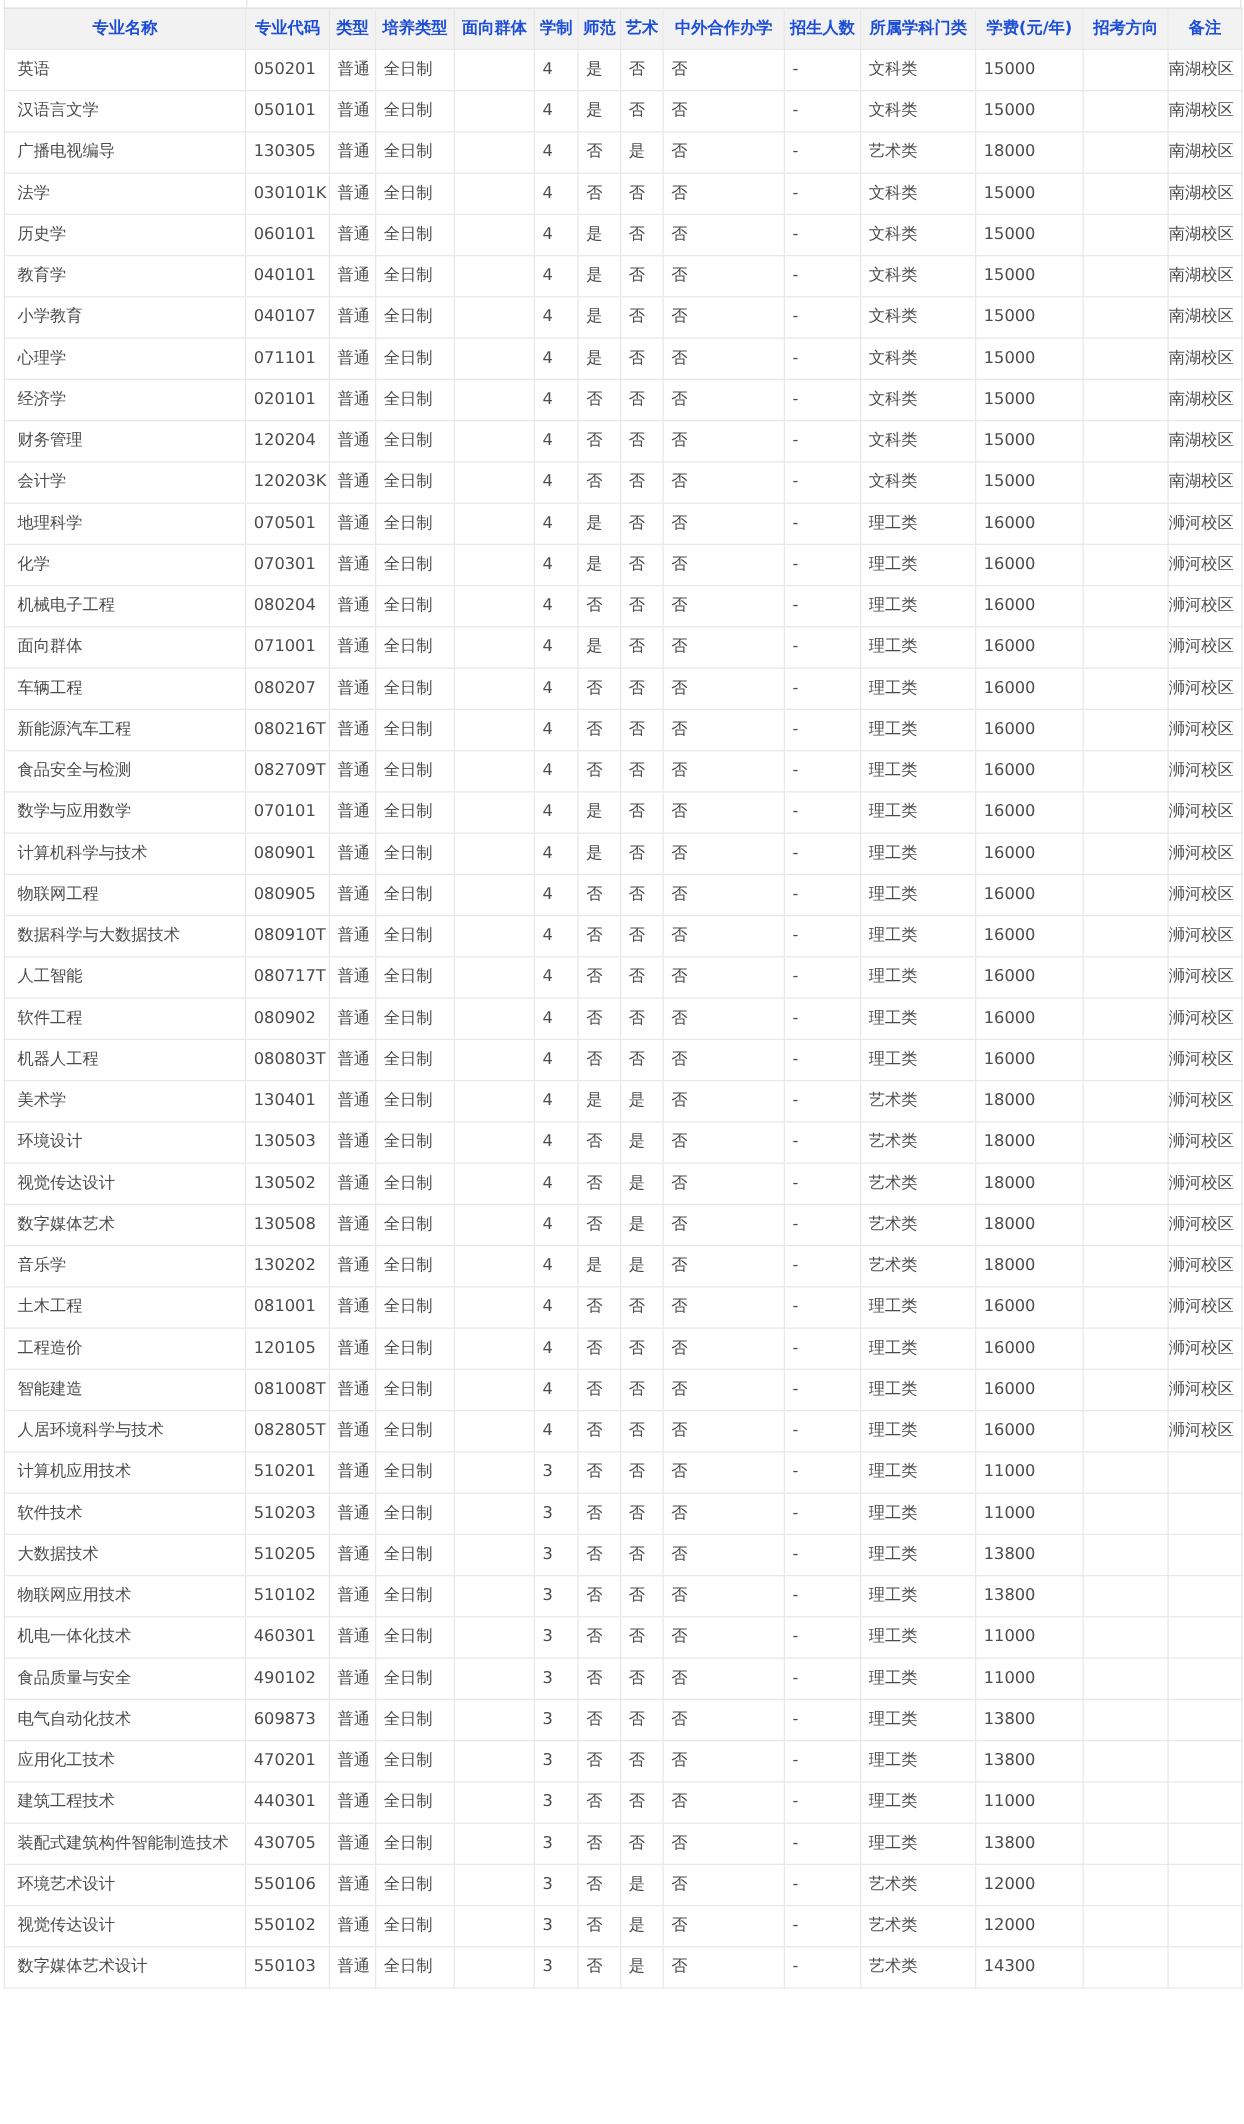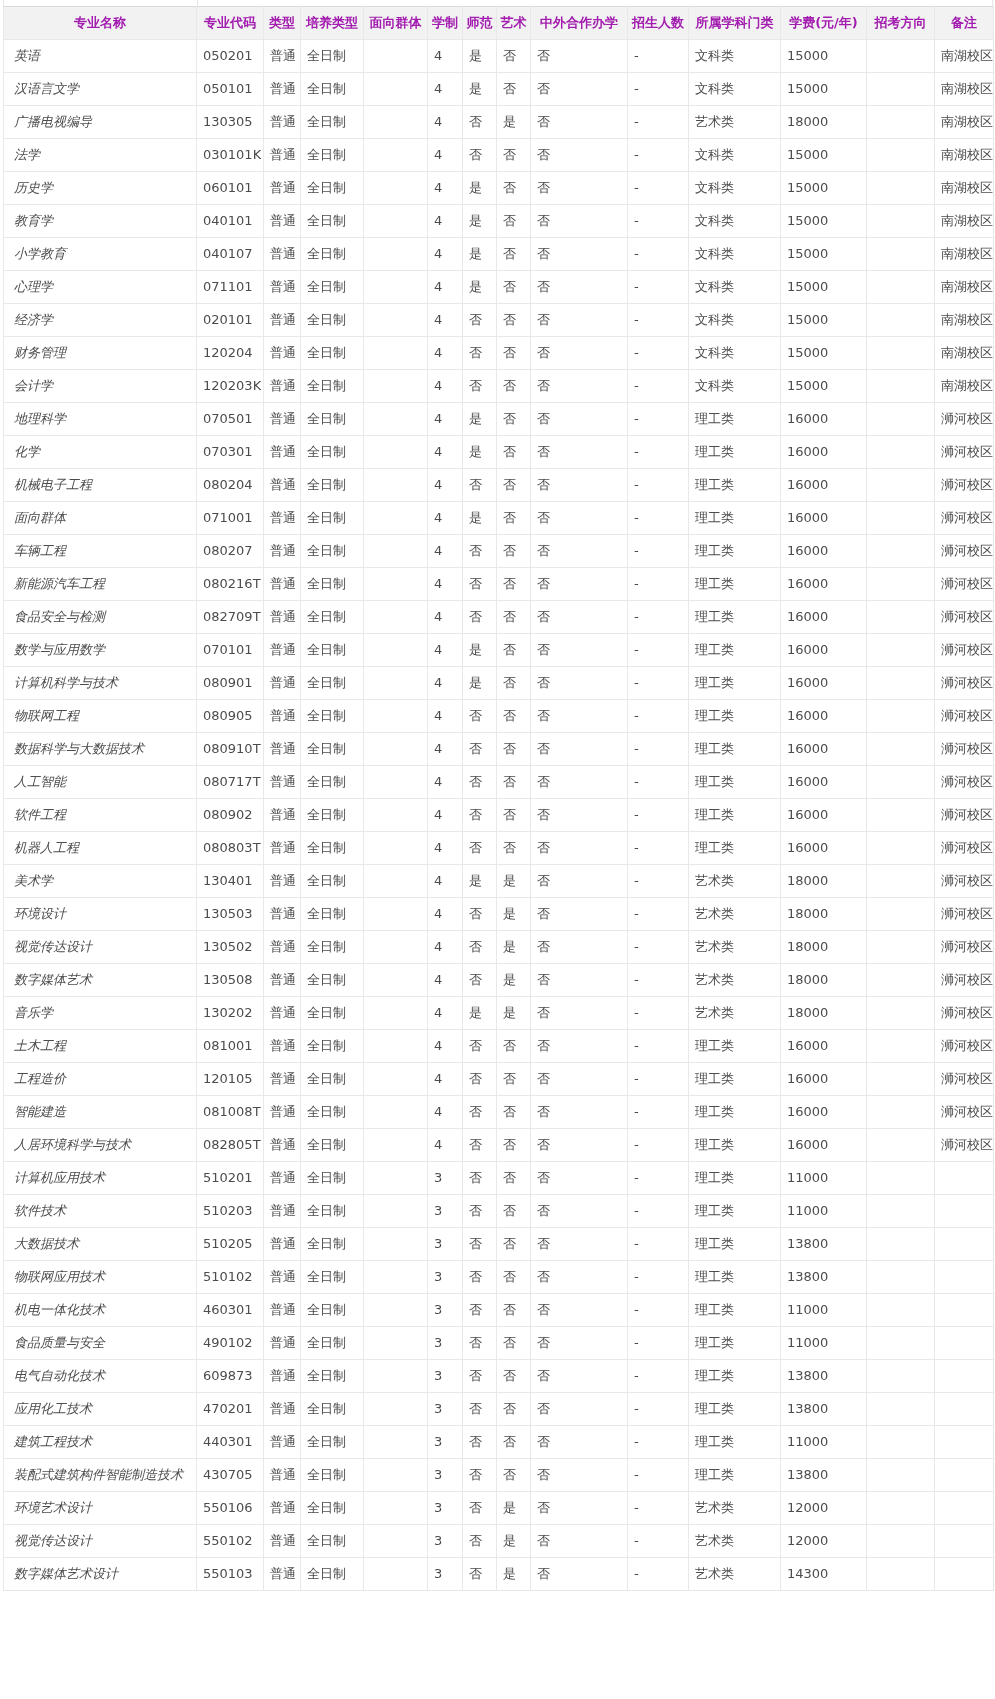--- a/index.html
+++ b/index.html
@@ -43,29 +43,29 @@
     line-height: 32px;
     white-space: nowrap;
     overflow: hidden;
     padding: 0 0 0 6px;
     color: #4c4c4c;
     text-align: left;
     background: #ffffff;
   }
   table.majors th {
     background: #f2f2f2;
-    color: #a21caf;
+    color: #1d4ed8;
     font-weight: bold;
     text-align: center;
     padding: 0 2px;
     border-top-color: #d9d9d9;
   }
-  table.majors td.col-major_name { padding-left: 10px; font-style: italic; }
+  table.majors td.col-major_name { padding-left: 10px; }
   table.majors td.col-remark {
-    text-align: right;
+    text-align: left;
     padding-left: 0;
   }
 </style>
 </head>
 <body>
 
 <div class="page">
   <div class="top-stub">
     <span class="stub-divider"></span>
   </div>

